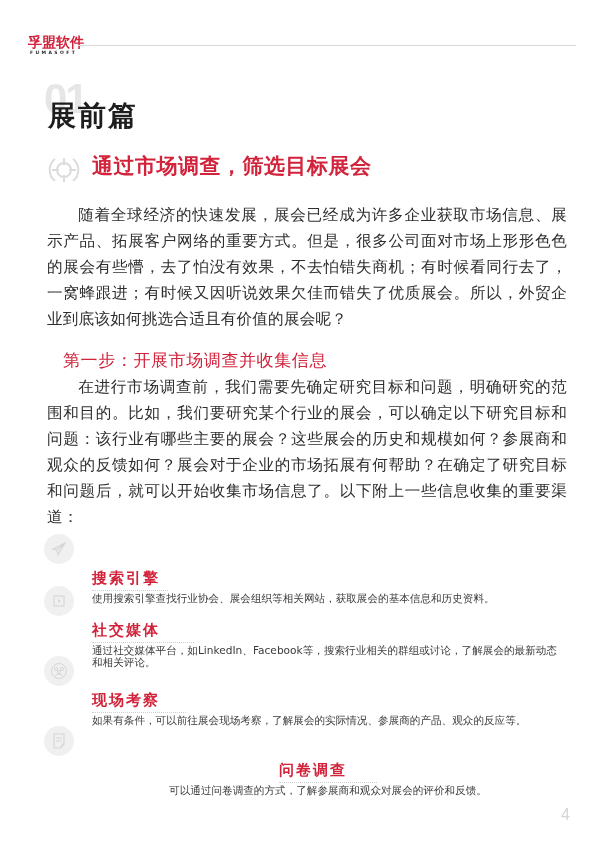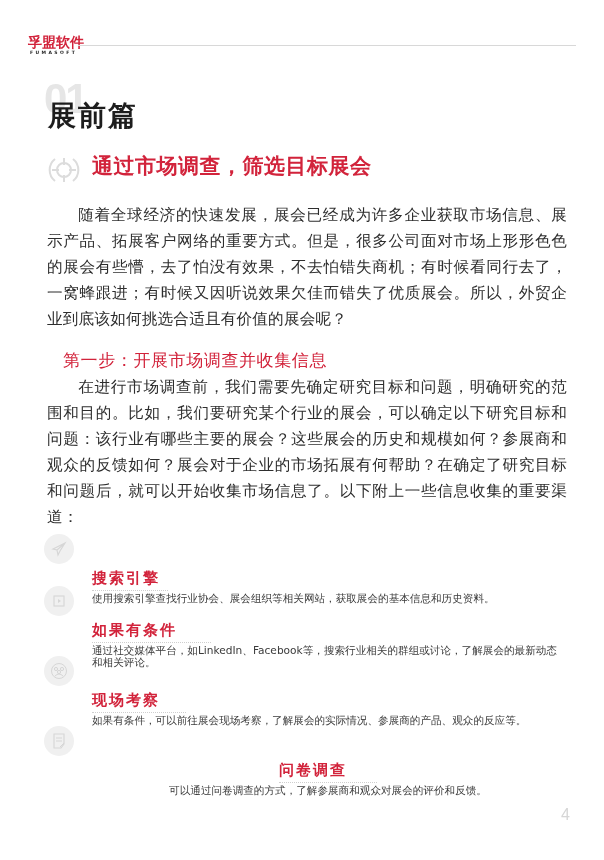--- a/index.html
+++ b/index.html
@@ -83,21 +83,21 @@
     <div class="channel-title">搜索引擎</div>
     <div class="channel-desc">使用搜索引擎查找行业协会、展会组织等相关网站，获取展会的基本信息和历史资料。</div>
   </div>
   <div class="channel" style="height:70px;">
     <div class="channel-icon">
       <svg width="14" height="14" viewBox="0 0 14 14">
           <rect x="2" y="2" width="10" height="10" fill="none" stroke="#d6d6d6" stroke-width="1.1"></rect>
           <path d="M6 5 L9 7 L6 9 Z" fill="#d6d6d6"></path>
         </svg>
     </div>
-    <div class="channel-title" style="padding-right:34px;">如果有条件</div>
+    <div class="channel-title" style="padding-right:34px;">社交媒体</div>
     <div class="channel-desc">通过社交媒体平台，如LinkedIn、Facebook等，搜索行业相关的群组或讨论，了解展会的最新动态和相关评论。</div>
   </div>
   <div class="channel" style="height:70px;">
     <div class="channel-icon">
       <svg width="18" height="18" viewBox="0 0 18 18">
           <circle cx="9" cy="9" r="7.5" fill="none" stroke="#d6d6d6" stroke-width="1"></circle>
           <circle cx="6" cy="7" r="1.6" fill="none" stroke="#d6d6d6"></circle>
           <circle cx="12" cy="7" r="1.6" fill="none" stroke="#d6d6d6"></circle>
           <circle cx="9" cy="10" r="1.6" fill="none" stroke="#d6d6d6"></circle>
           <path d="M5 14 Q9 10 13 14" fill="none" stroke="#d6d6d6"></path>

